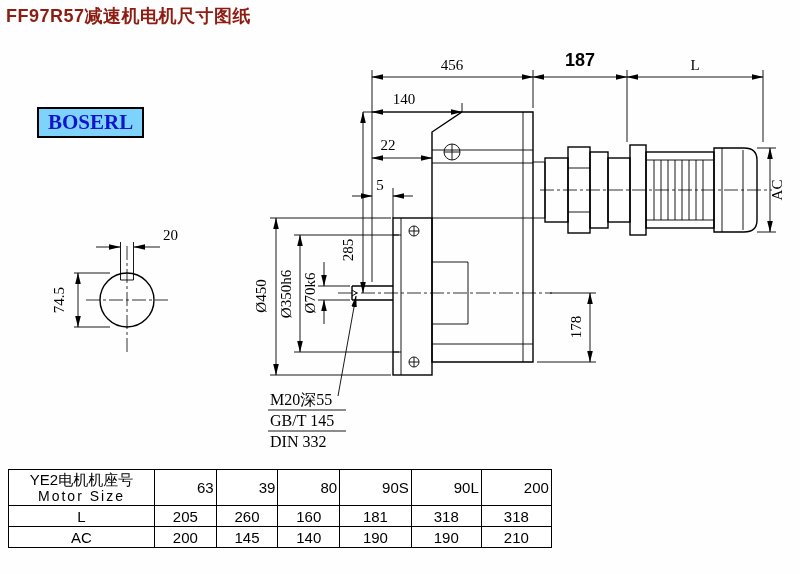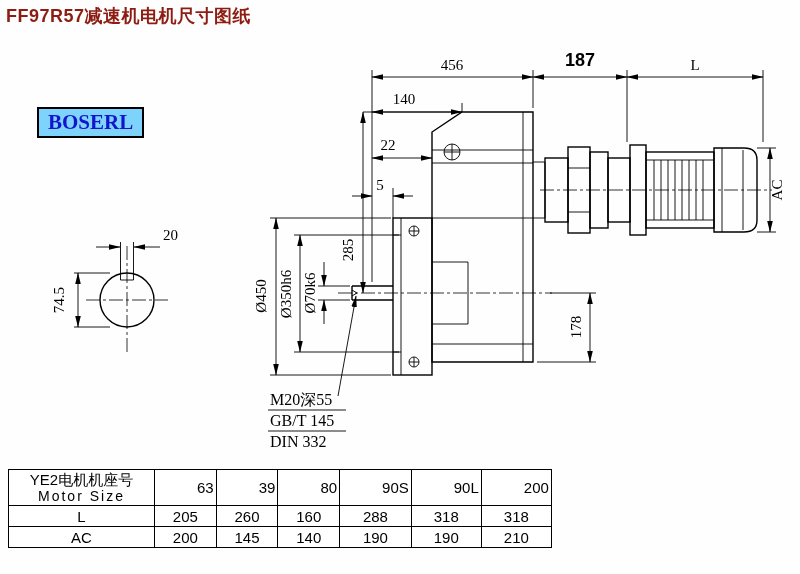--- a/index.html
+++ b/index.html
@@ -218,21 +218,21 @@
         <th class="cn">80</th>
         <th class="cn">90S</th>
         <th class="cn">90L</th>
         <th class="cn">200</th>
       </tr>
       <tr>
         <td class="c0">L</td>
         <td>205</td>
         <td>260</td>
         <td>160</td>
-        <td>288</td>
+        <td>181</td>
         <td>318</td>
         <td>318</td>
       </tr>
       <tr>
         <td class="c0">AC</td>
         <td>200</td>
         <td>145</td>
         <td>140</td>
         <td>190</td>
         <td>190</td>

